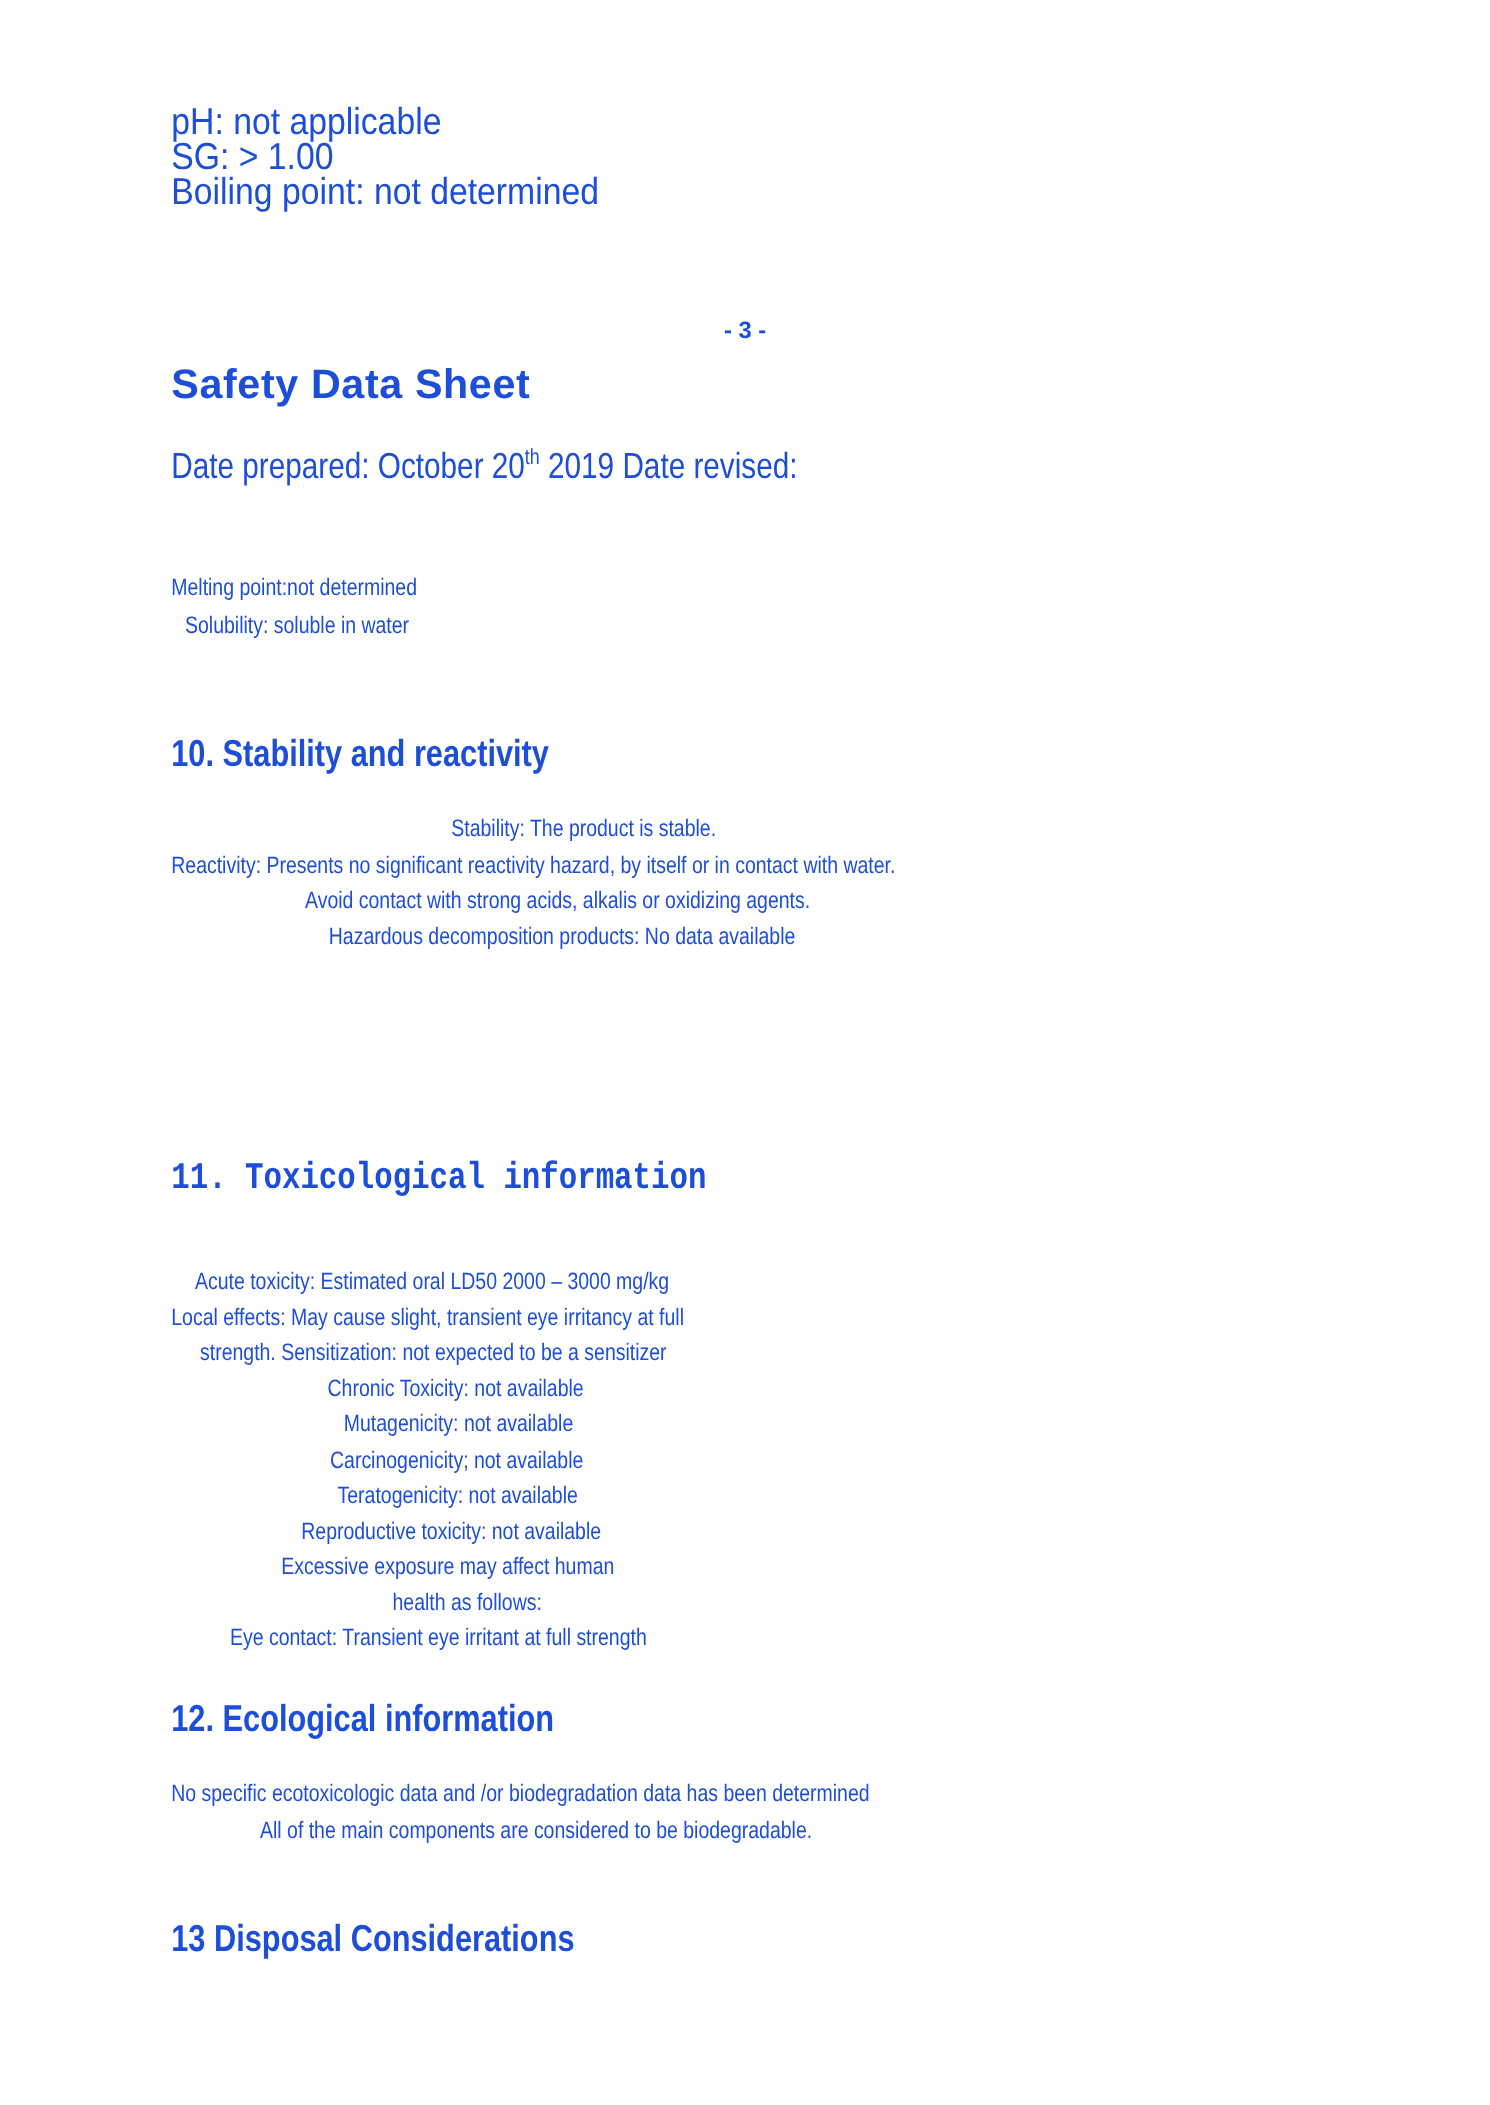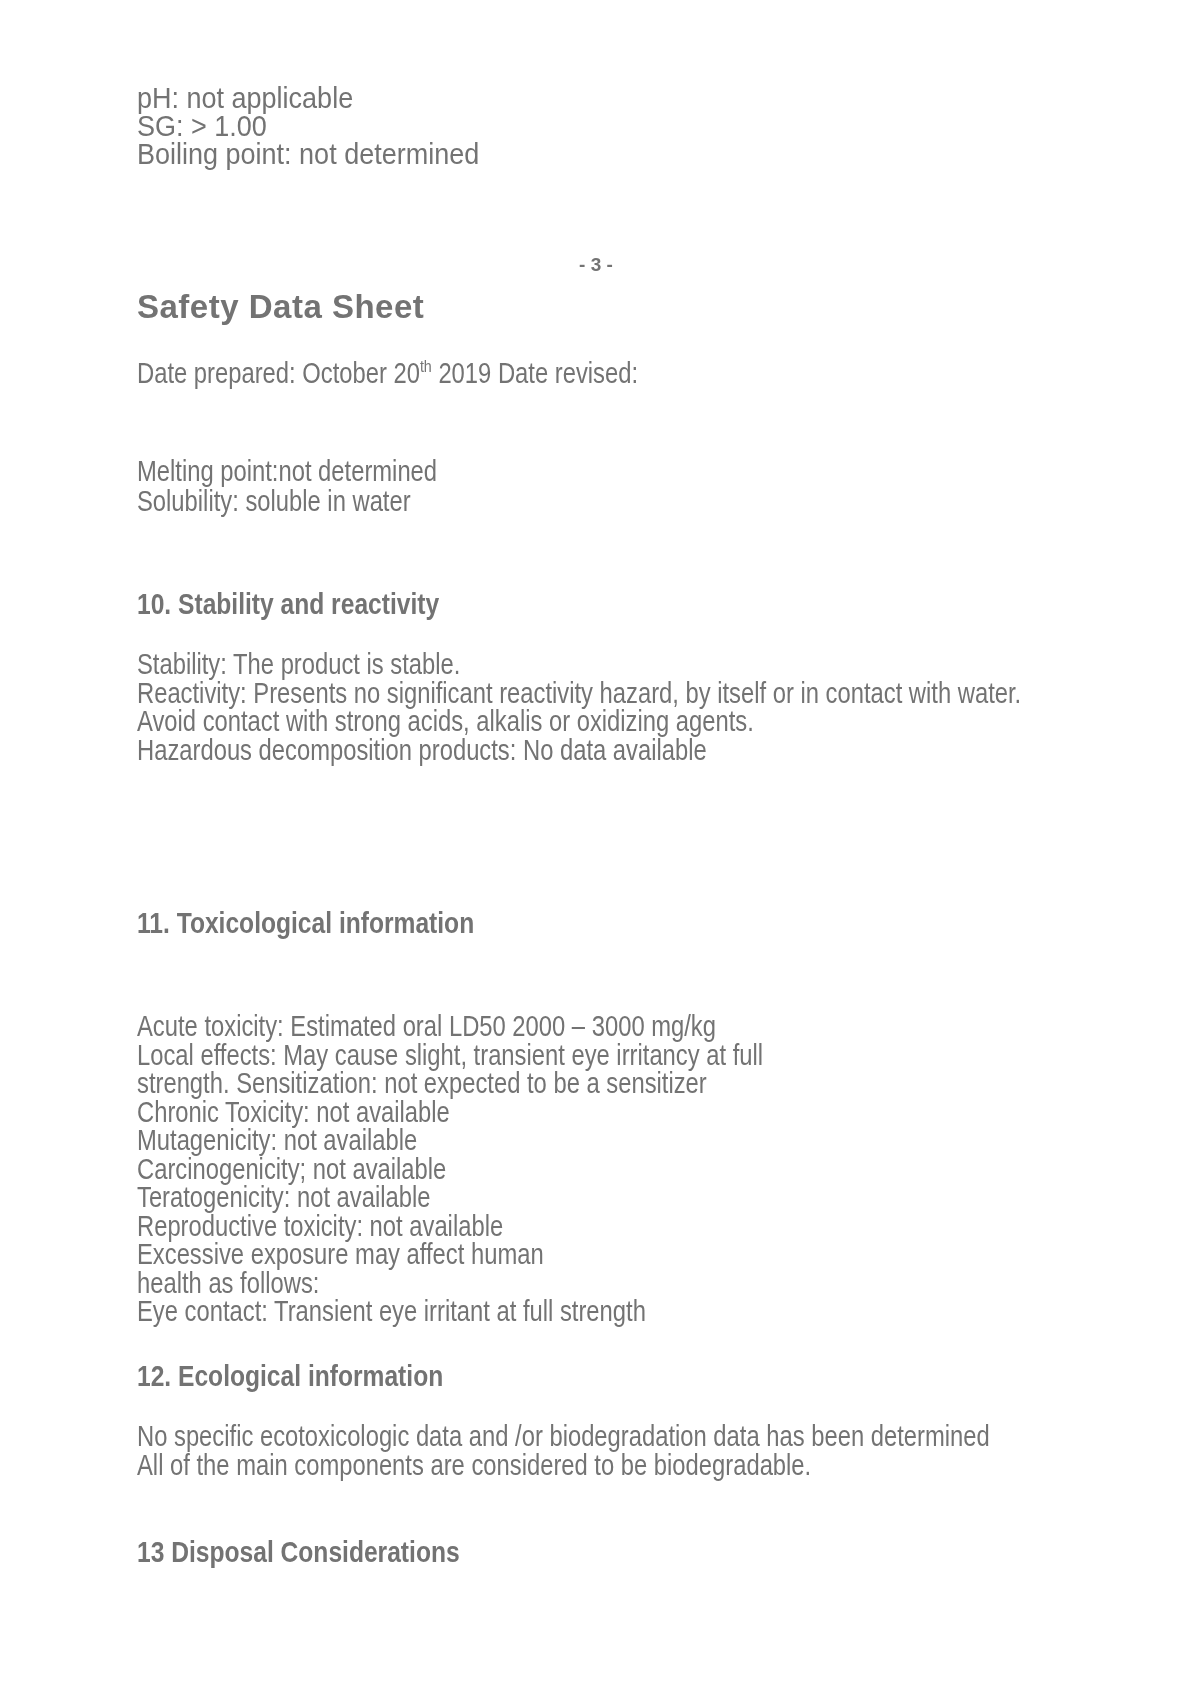--- a/index.html
+++ b/index.html
@@ -5,32 +5,33 @@
   html, body {
     margin: 0;
     padding: 0;
     background: #ffffff;
   }
   .page {
     position: relative;
     width: 1192px;
     height: 1684px;
     background: #ffffff;
-    color: #737373;
+    color: #1d4ed8;
     font-family: "Liberation Sans", "DejaVu Sans", sans-serif;
     overflow: hidden;
   }
   .abs { position: absolute; left: 137px; white-space: nowrap; }
 
   
   .body-line {
-    font-size: 29px;
+    font-size: 19px;
     height: 28.5px;
     line-height: 28.5px;
     white-space: nowrap;
+    text-align: center;
   }
   .cond {
     display: inline-block;
     transform: scaleX(0.82);
     transform-origin: 0 50%;
     white-space: nowrap;
   }
   .cond-wide {
     display: inline-block;
     transform: scaleX(0.90);
@@ -105,21 +106,21 @@
   </div>
 
   <div class="abs section-heading" style="top:589px;"><span class="cond">10. Stability and reactivity</span></div>
   <div class="abs" style="top:650px;">
     <div class="body-line"><span class="cond">Stability: The product is stable.</span></div>
     <div class="body-line"><span class="cond">Reactivity: Presents no significant reactivity hazard, by itself or in contact with water.</span></div>
     <div class="body-line"><span class="cond">Avoid contact with strong acids, alkalis or oxidizing agents.</span></div>
     <div class="body-line"><span class="cond">Hazardous decomposition products: No data available</span></div>
   </div>
 
-  <div class="abs section-heading" style="top:908px;"><span class="cond">11. Toxicological information</span></div>
+  <div class="abs section-heading" style="top:928px;font-family:Liberation Mono, monospace;"><span class="cond">11. Toxicological information</span></div>
   <div class="abs" style="top:989px;margin-top:23px;">
     <div class="body-line"><span class="cond">Acute toxicity: Estimated oral LD50 2000 – 3000 mg/kg</span></div>
     <div class="body-line"><span class="cond">Local effects: May cause slight, transient eye irritancy at full</span></div>
     <div class="body-line"><span class="cond">strength. Sensitization: not expected to be a sensitizer</span></div>
     <div class="body-line"><span class="cond">Chronic Toxicity: not available</span></div>
     <div class="body-line"><span class="cond">Mutagenicity: not available</span></div>
     <div class="body-line"><span class="cond">Carcinogenicity; not available</span></div>
     <div class="body-line"><span class="cond">Teratogenicity: not available</span></div>
     <div class="body-line"><span class="cond">Reproductive toxicity: not available</span></div>
     <div class="body-line"><span class="cond">Excessive exposure may affect human</span></div>

